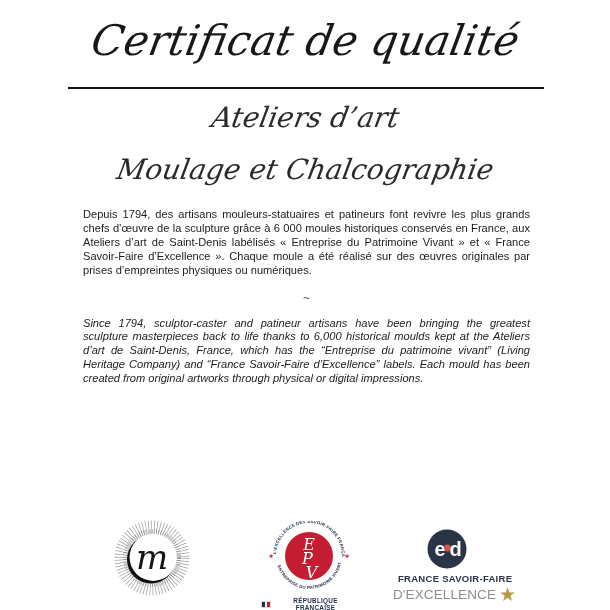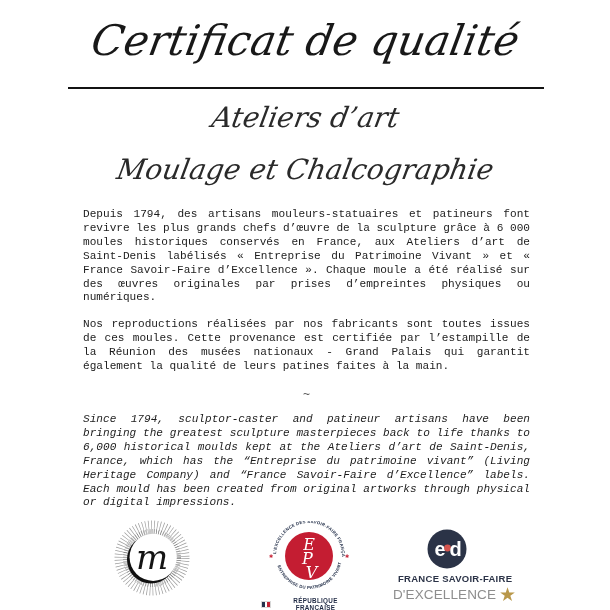--- a/index.html
+++ b/index.html
@@ -18,21 +18,21 @@
     position:absolute; left:0; width:610px; text-align:center;
     font-family:"DejaVu Serif", serif; font-style:italic; font-weight:400;
     color:#2a2a2a;
   }
   .subtitle > span { display:inline-block; transform:skewX(-10deg); }
   .sub1 { top:98px;  font-size:28px; line-height:40px; }
   .sub2 { top:146px; font-size:28px; line-height:48px; }
 
   
   .content { position:absolute; left:83px; top:208px; width:447px; color:#1c1c1c; }
-  .content p { text-align:justify; margin:0 0 13px;font-family:Liberation Mono, monospace; }
+  .content p { text-align:justify; margin:0 0 13px; }
   .fr { font:11.1px/13.9px "Liberation Sans", sans-serif; }
   .en { font:italic 11.1px/13.9px "Liberation Sans", sans-serif; }
   .sep { text-align:center; font:12px/14px "Liberation Sans", sans-serif; color:#555; margin:0 0 12px; }
 
   
   .logos { position:absolute; left:0; top:516px; width:610px; height:94px; }
   .logo-rmn { position:absolute; left:110px; top:0; }
   .rmn-m { font:italic 34px "DejaVu Serif", serif; fill:#141414; text-anchor:middle; }
 
   .logo-epv-wrap { position:absolute; left:261px; top:5px; width:96px; text-align:center; }
@@ -58,21 +58,20 @@
 
   <h1 class="title"><span>Certificat de qualité</span></h1>
 
   <div class="rule"></div>
 
   <div class="subtitle sub1"><span>Ateliers d’art</span></div>
   <div class="subtitle sub2"><span>Moulage et Chalcographie</span></div>
 
   <div class="content">
     <p class="fr">Depuis 1794, des artisans mouleurs-statuaires et patineurs font revivre les plus grands chefs d’œuvre de la sculpture grâce à 6 000 moules historiques conservés en France, aux Ateliers d’art de Saint-Denis labélisés « Entreprise du Patrimoine Vivant » et « France Savoir-Faire d’Excellence ». Chaque moule a été réalisé sur des œuvres originales par prises d’empreintes physiques ou numériques.</p>
-    <p class="fr">Nos reproductions réalisées par nos fabricants sont toutes issues de ces moules. Cette provenance est certifiée par l’estampille de la Réunion des musées nationaux - Grand Palais qui garantit également la qualité de leurs patines faites à la main.</p>
     <div class="sep">~</div>
     <p class="en">Since 1794, sculptor-caster and patineur artisans have been bringing the greatest sculpture masterpieces back to life thanks to 6,000 historical moulds kept at the Ateliers d’art de Saint-Denis, France, which has the “Entreprise du patrimoine vivant” (Living Heritage Company) and “France Savoir-Faire d’Excellence” labels. Each mould has been created from original artworks through physical or digital impressions.</p>
   </div>
 
   <div class="logos">
 
     <svg class="logo-rmn" viewBox="0 0 84 84" width="84" height="84" xmlns="http://www.w3.org/2000/svg">
       <circle cx="42" cy="42" r="30" fill="none" stroke="#1a1a1a" stroke-width="15" stroke-dasharray="0.6 2.1" opacity="0.45"></circle>
       <circle cx="42" cy="42" r="26" fill="none" stroke="#1a1a1a" stroke-width="6" stroke-dasharray="0.5 1.6" opacity="0.5"></circle>
       <circle cx="41" cy="43.5" r="24" fill="#101010"></circle>

